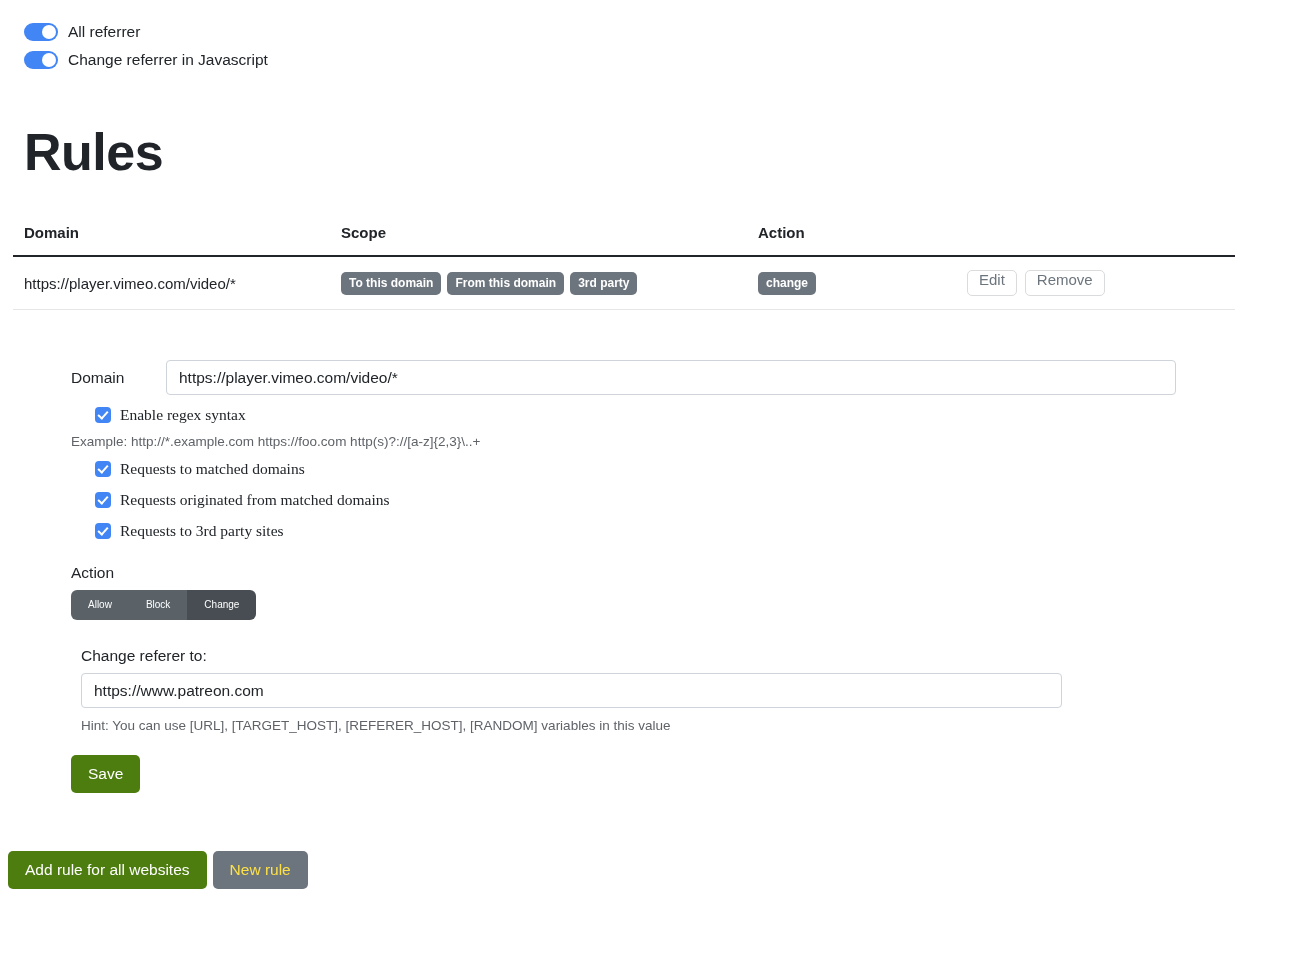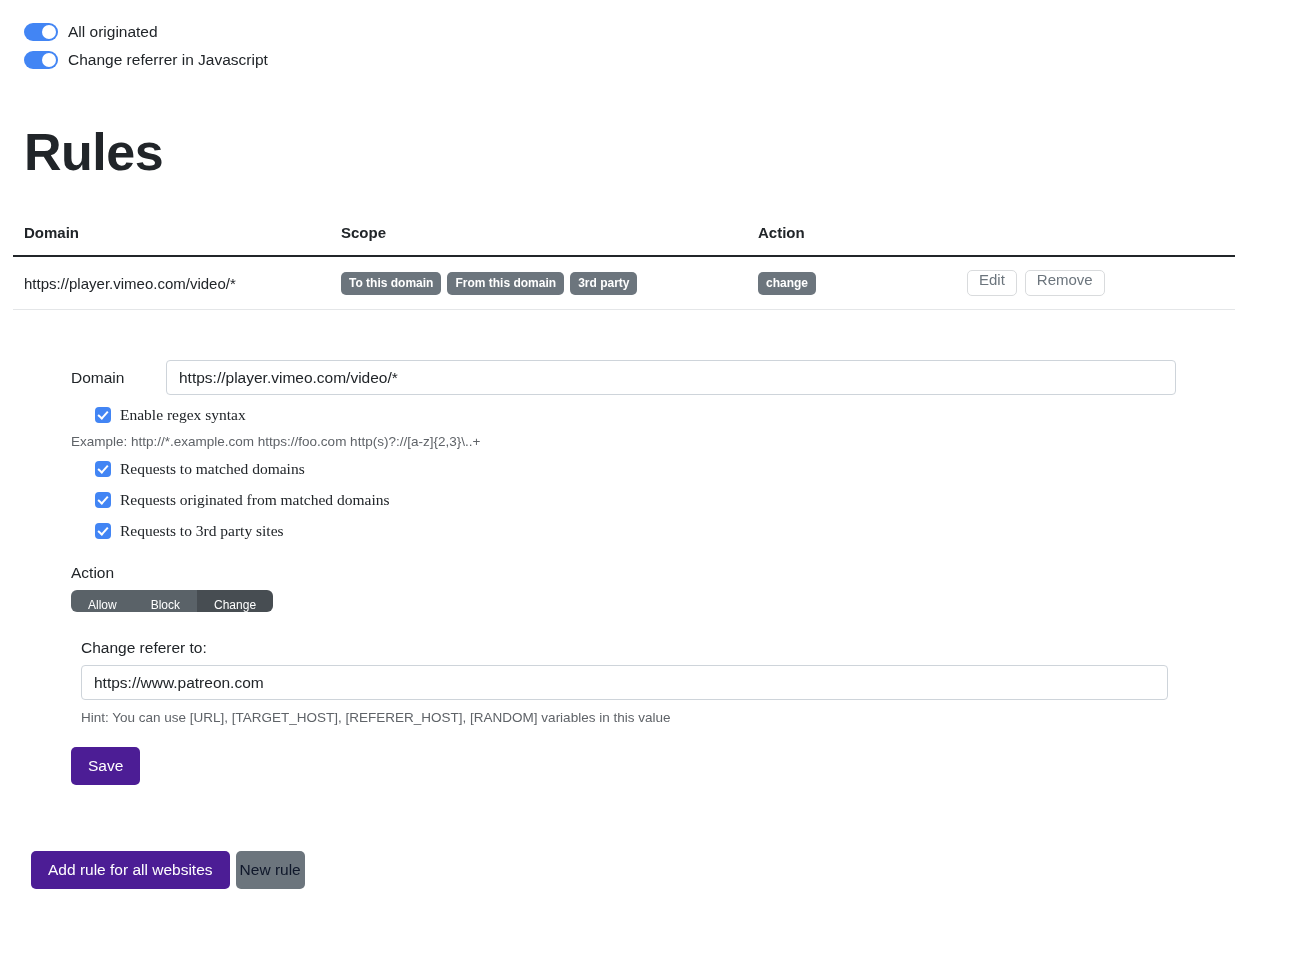--- a/index.html
+++ b/index.html
@@ -212,83 +212,83 @@
     display: inline-flex;
     margin-left: 71px;
     margin-top: 8px;
     border-radius: 6px;
     overflow: hidden;
   }
   .seg {
     background: #5a6268;
     color: #ffffff;
     font-family: "Liberation Sans", sans-serif;
-    font-size: 12px;
+    font-size: 10px;
     border: none;
-    padding: 9px 17px 0;
+    padding: 9px 17px 10px;
     cursor: pointer;
     line-height: 1.1;
   }
   .seg.active { background: #474d52; }
 
   .referer-block { padding-left: 81px; margin-top: 27px; }
   .referer-label { font-size: 15.5px; color: #212529; }
   #referer-input {
-    width: 1087px;
+    width: 981px;
     height: 35px;
     margin-top: 8px;
     display: block;
   }
   .referer-hint {
     font-size: 13.5px;
     color: #5f6368;
     margin-top: 10px;
   }
 
   .btn-primary {
-    background: #4c1d95;
+    background: #4d7c0f;
     color: #ffffff;
     border: none;
     border-radius: 5px;
     font-family: "Liberation Sans", sans-serif;
     font-size: 15.5px;
     padding: 10px 17px 11px;
     cursor: pointer;
     line-height: 1.1;
   }
   .btn-secondary {
     background: #6c757d;
-    color: #0f172a;
+    color: #fde047;
     border: none;
     border-radius: 5px;
     font-family: "Liberation Sans", sans-serif;
     font-size: 15.5px;
-    padding: 10px 4px 11px;
+    padding: 10px 17px 11px;
     cursor: pointer;
     line-height: 1.1;
   }
   .save-wrap { padding-left: 71px; margin-top: 22px; }
 
   .bottom-bar {
     position: absolute;
-    left: 31px;
+    left: 8px;
     top: 851px;
     display: flex;
     gap: 6px;
   }
 </style>
 </head>
 <body>
 
 <div class="toggles">
   <div class="toggle-row">
     <div class="switch">
       <div class="knob"></div>
     </div>
-    <span class="toggle-label">All originated</span>
+    <span class="toggle-label">All referrer</span>
   </div>
   <div class="toggle-row">
     <div class="switch">
       <div class="knob"></div>
     </div>
     <span class="toggle-label">Change referrer in Javascript</span>
   </div>
 </div>
 
 <h1 class="page-title">Rules</h1>

